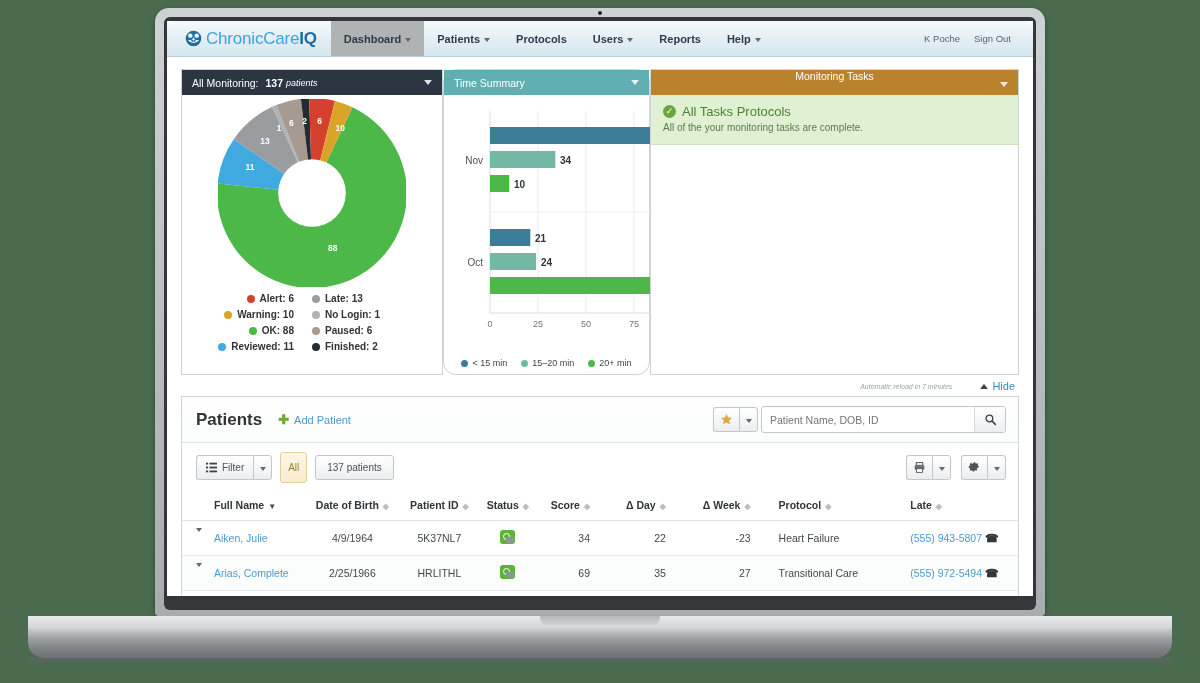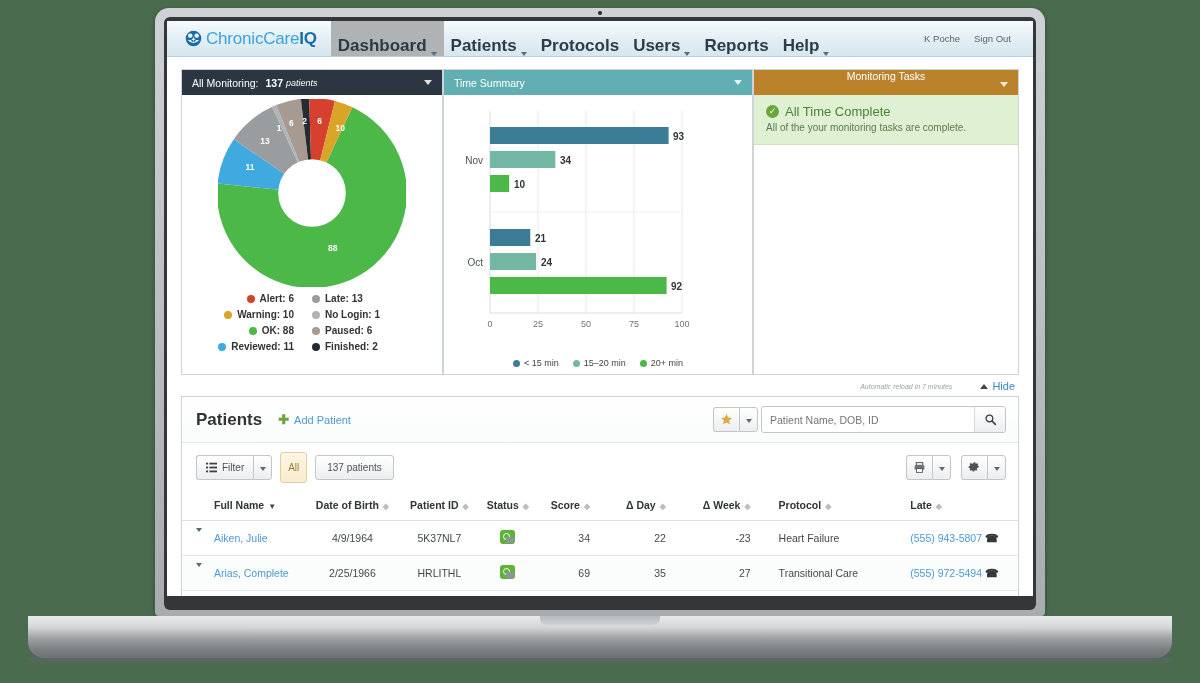--- a/index.html
+++ b/index.html
@@ -62,22 +62,22 @@
   }
   #brand {
     display: flex; align-items: center; gap: 4px;
     padding: 0 14px 0 18px; font-size: 17px;
   }
   .brand-logo { width: 17px; height: 17px; flex: none; }
   .brand-text { color: #3ba3dd; font-weight: normal; letter-spacing: -.2px; }
   .brand-text b { color: #1a6ea8; font-weight: bold; }
   #navitems { display: flex; align-items: stretch; }
   .navitem {
-    display: flex; align-items: flex-end; gap: 4px;
-    padding: 0 7px; font-size: 17px; color: #2c3d48; font-weight: bold;
+    display: flex; align-items: center; gap: 4px;
+    padding: 0 13px; font-size: 11px; color: #2c3d48; font-weight: bold;
     cursor: pointer; white-space: nowrap;
   }
   .navitem.active { background: #b0b3b4; color: #2b3a44; }
   .caret-d {
     width: 0; height: 0; border-left: 3px solid transparent;
     border-right: 3px solid transparent; border-top: 4px solid #5a6b76;
     margin-top: 2px;
   }
   #navright {
     margin-left: auto; display: flex; align-items: center; gap: 14px;
@@ -98,21 +98,21 @@
     font-size: 10.5px; color: #fff; position: relative;
   }
   .panel-head .hcaret {
     margin-left: auto; width: 0; height: 0;
     border-left: 4px solid transparent; border-right: 4px solid transparent;
     border-top: 5px solid rgba(255,255,255,.85);
   }
   #panel-monitoring { width: 262px; }
   #panel-monitoring .panel-head { background: #2c3542; }
   #panel-monitoring .panel-head .units { font-style: italic; font-size: 9px; margin-left: 3px; }
-  #panel-time { width: 310px; }
+  #panel-time { width: 207px; border-radius: 13px; }
   #panel-time .panel-head { background: #61aeb3; }
   #panel-tasks { flex: 1; }
   #panel-tasks .panel-head { background: #b9822b; flex-direction: column; }
 
   
   #donut-wrap { height: 196px; display: flex; align-items: center; justify-content: center; }
   #legend { padding: 2px 16px 0 16px; display: grid; grid-template-columns: 1fr 1fr; row-gap: 5px; }
   .legend-item { display: flex; align-items: center; font-size: 10px; font-weight: bold; color: #333; }
   .legend-item .dot { width: 8px; height: 8px; border-radius: 50%; margin-right: 5px; flex: none; }
   .legend-left { justify-content: flex-end; padding-right: 18px; }
@@ -428,21 +428,21 @@
 
         <div class="panel" id="panel-tasks">
           <div class="panel-head">
             <span>Monitoring Tasks</span>
             <i class="hcaret"></i>
           </div>
           <div id="tasks-body">
             <div id="task-alert">
               <div class="t1">
                 <span class="check-circle">✓</span>
-                <span>All Time Complete</span>
+                <span>All Tasks Protocols</span>
               </div>
               <div class="t2">All of the your monitoring tasks are complete.</div>
             </div>
           </div>
         </div>
       </div>
 
       <div id="reload-row">
         <span>Automatic reload in 7 minutes</span>
         <span id="hide-btn">

